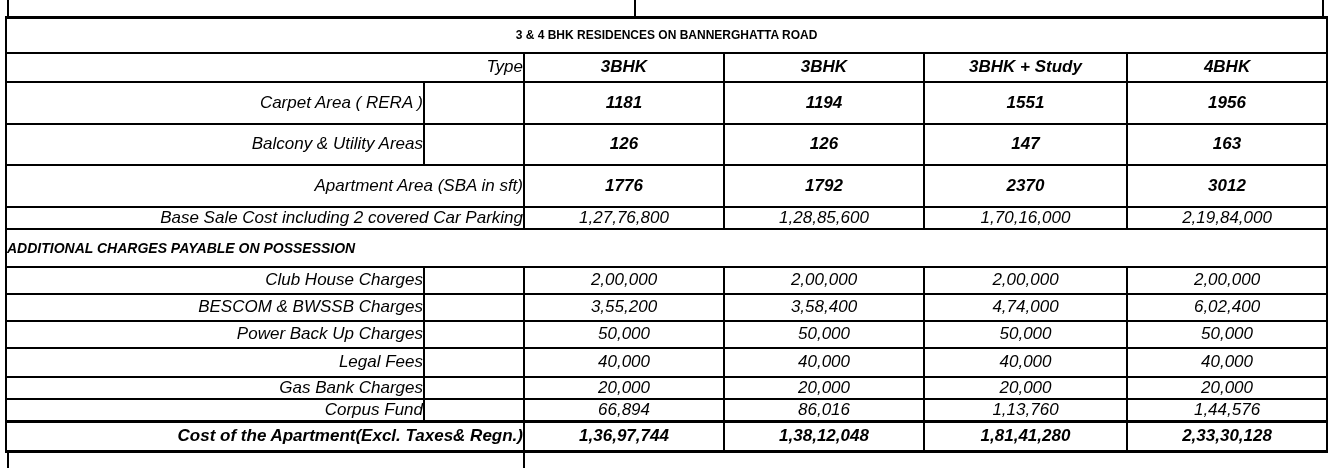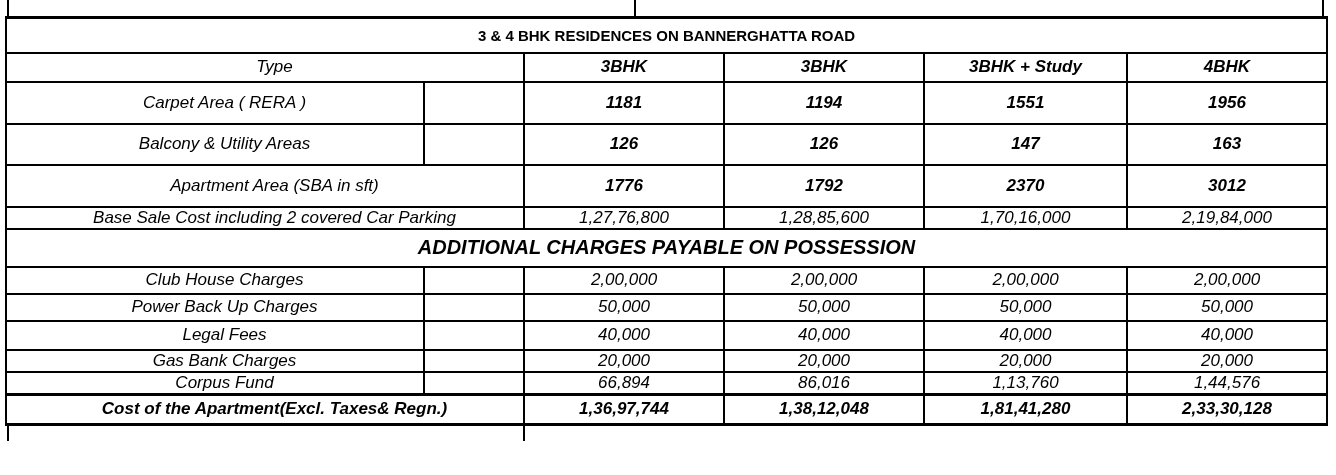--- a/index.html
+++ b/index.html
@@ -28,42 +28,41 @@
     width: 1321px;
     font-size: 17px;
     font-style: italic;
   }
   table.sheet td {
     border: 2px solid #000;
     overflow: hidden;
     white-space: nowrap;
     vertical-align: middle;
   }
-  td.label { text-align: center; padding-left: 19px; }
+  td.label { text-align: right; padding-left: 19px; }
   td.val   { text-align: center; }
   td.spacer { }
 
   tr.r-title td {
     border-top: 3px solid #000;
     font-style: normal;
     font-weight: bold;
-    font-size: 15px;
+    font-size: 12px;
     text-align: center;
   }
   tr.r-title  { height: 35px; }
   tr.r-head   { height: 29px; }
   tr.r-head td.val { font-weight: bold; }
   tr.r-area   { height: 42px; }
   tr.r-area td.val { font-weight: bold; }
   tr.r-money  { height: 20px; }
   tr.r-section { height: 38px; }
   tr.r-section td {
     font-weight: bold;
-    font-size: 20px;
-    text-align: center;
+    font-size: 14px;
     margin-left: 28px;
   }
   tr.r-total { height: 30px; }
   tr.r-total td {
     border-top: 3px solid #000;
     border-bottom: 3px solid #000;
     font-weight: bold;
   }
 </style>
 </head>
@@ -140,20 +139,28 @@
 
     <tr class="r-money" style="height:27px">
       <td class="label">Club House Charges</td>
       <td class="spacer"></td>
       <td class="val">2,00,000</td>
       <td class="val">2,00,000</td>
       <td class="val">2,00,000</td>
       <td class="val">2,00,000</td>
     </tr>
 
+    <tr class="r-money" style="height:27px">
+      <td class="label">BESCOM &amp; BWSSB Charges</td>
+      <td class="spacer"></td>
+      <td class="val">3,55,200</td>
+      <td class="val">3,58,400</td>
+      <td class="val">4,74,000</td>
+      <td class="val">6,02,400</td>
+    </tr>
 
     <tr class="r-money" style="height:27px">
       <td class="label">Power Back Up Charges</td>
       <td class="spacer"></td>
       <td class="val">50,000</td>
       <td class="val">50,000</td>
       <td class="val">50,000</td>
       <td class="val">50,000</td>
     </tr>
 

